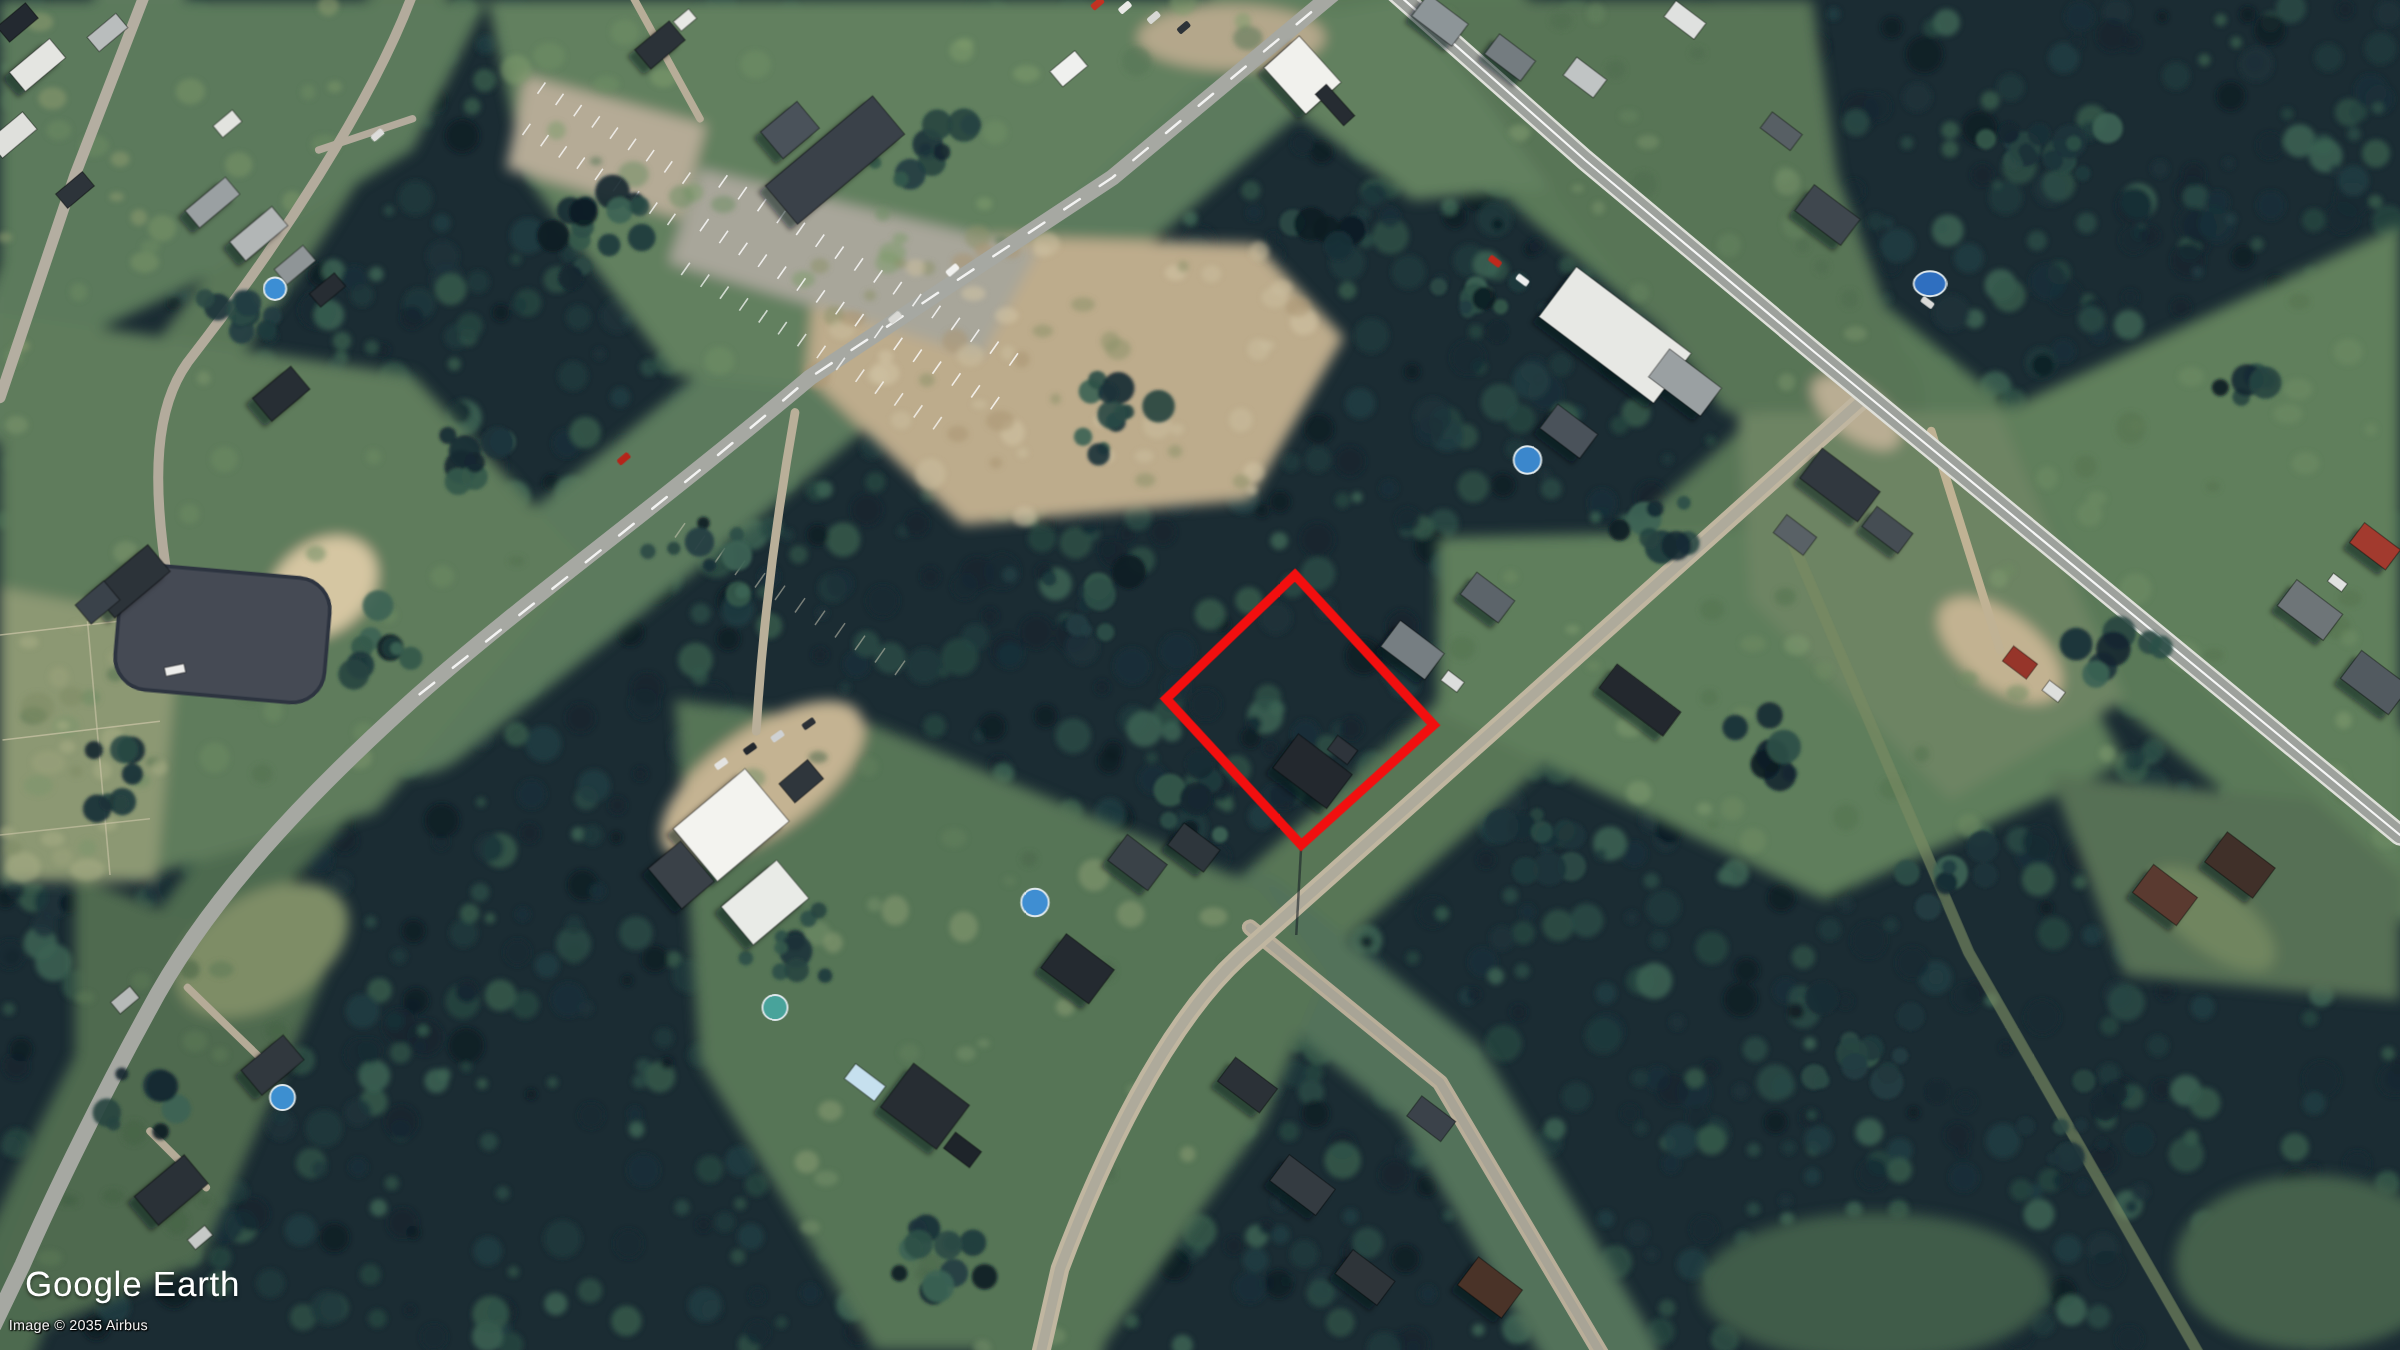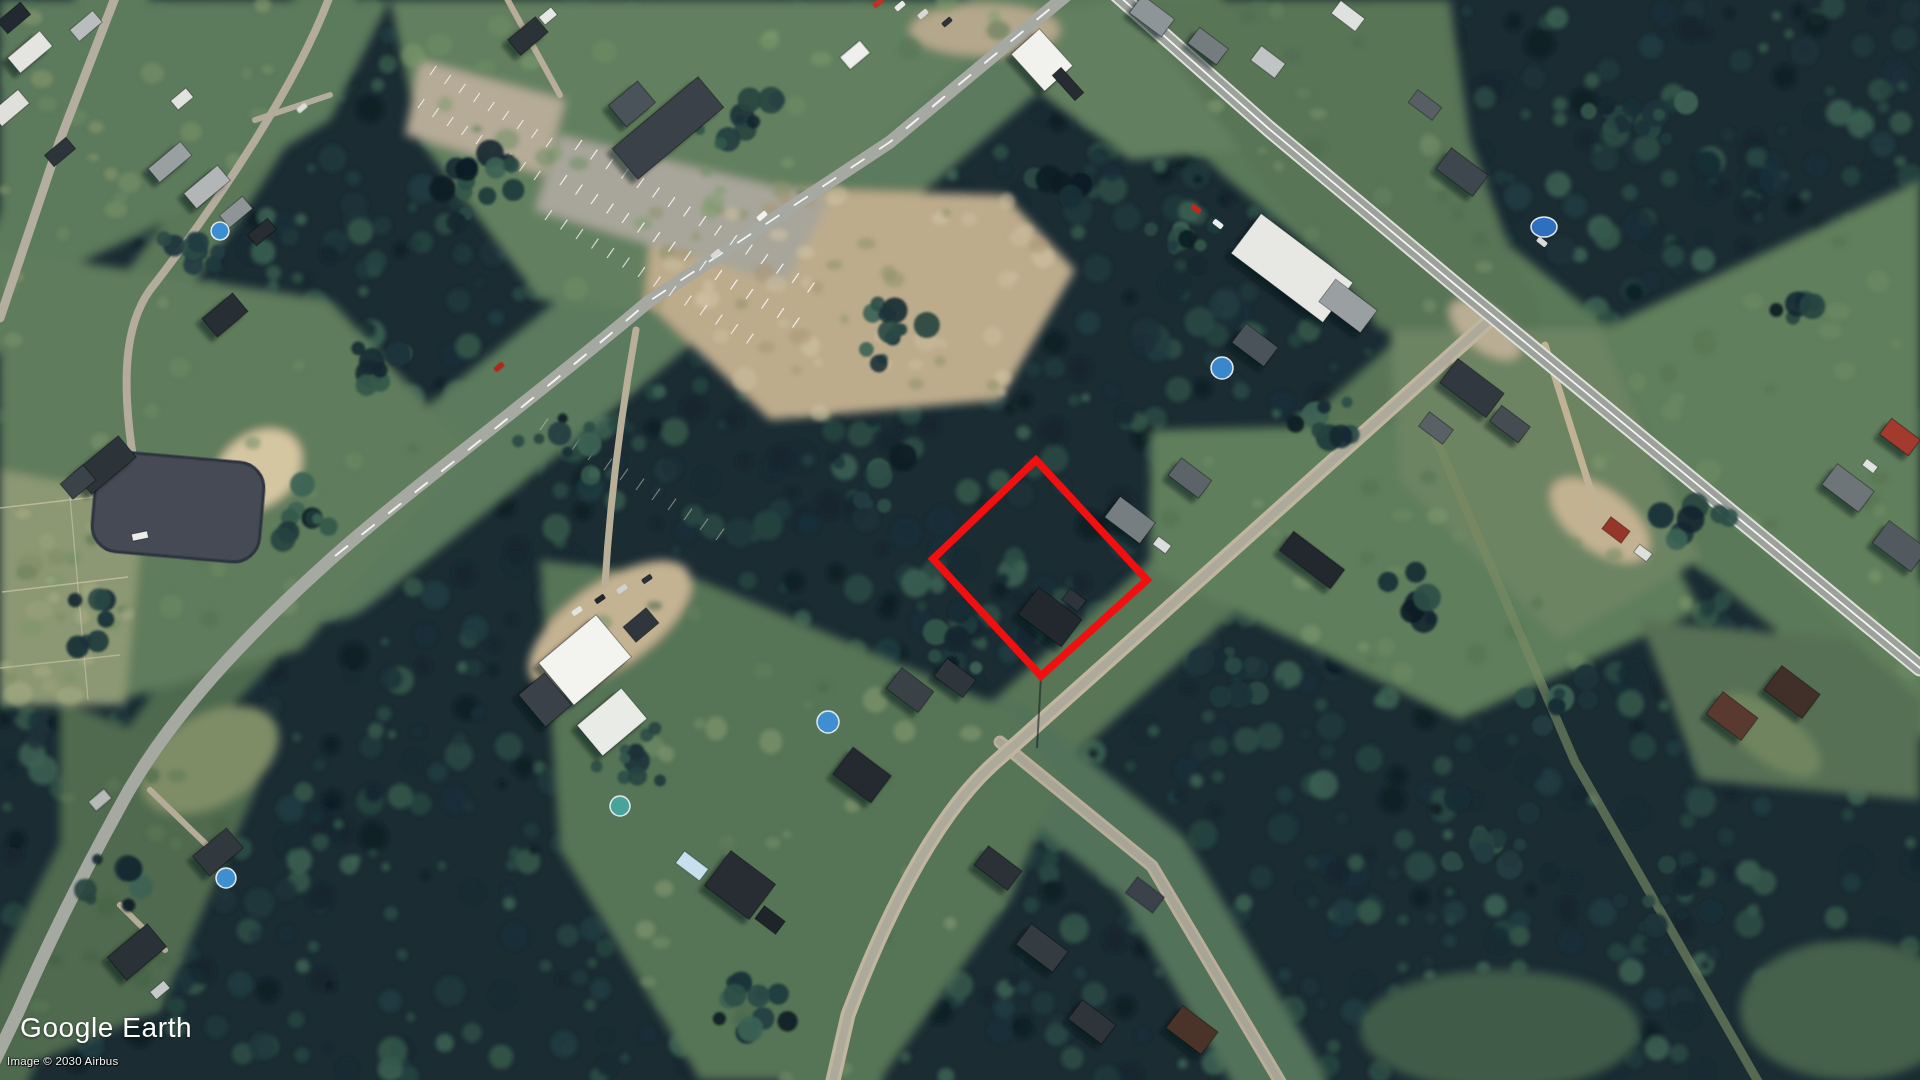--- a/index.html
+++ b/index.html
@@ -2730,14 +2730,14 @@
         <ellipse cx="828" cy="722" rx="11" ry="11" fill="#3f8ed2" stroke="#dfe8ec" stroke-width="1.5"></ellipse>
         <ellipse cx="1222" cy="368" rx="11" ry="11" fill="#3b87cc" stroke="#dfe8ec" stroke-width="1.5"></ellipse>
         <ellipse cx="620" cy="806" rx="10" ry="10" fill="#48a39b" stroke="#dfe8ec" stroke-width="1.5"></ellipse>
         <ellipse cx="1544" cy="227" rx="13" ry="10" fill="#2f6fc0" stroke="#dfe8ec" stroke-width="1.5"></ellipse>
       </g>
       <g>
         <polygon points="1036,460 1147,580 1041,676 933,559" fill="none" stroke="#f20f0f" stroke-width="7.5" stroke-linejoin="miter"></polygon>
       </g>
     </svg>
   <div id="watermark">Google Earth</div>
-  <div id="attribution">Image © 2030 Airbus</div>
+  <div id="attribution">Image © 2035 Airbus</div>
 </div>
 
 </body></html>

